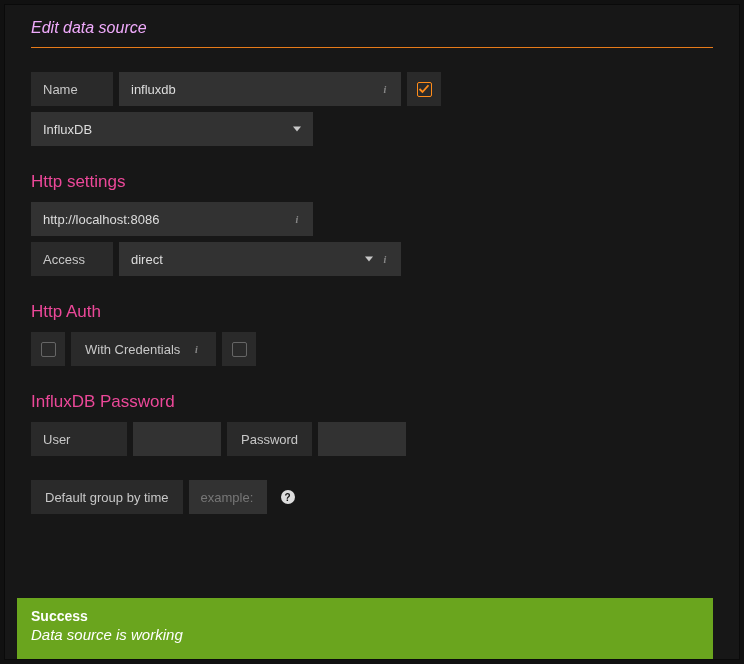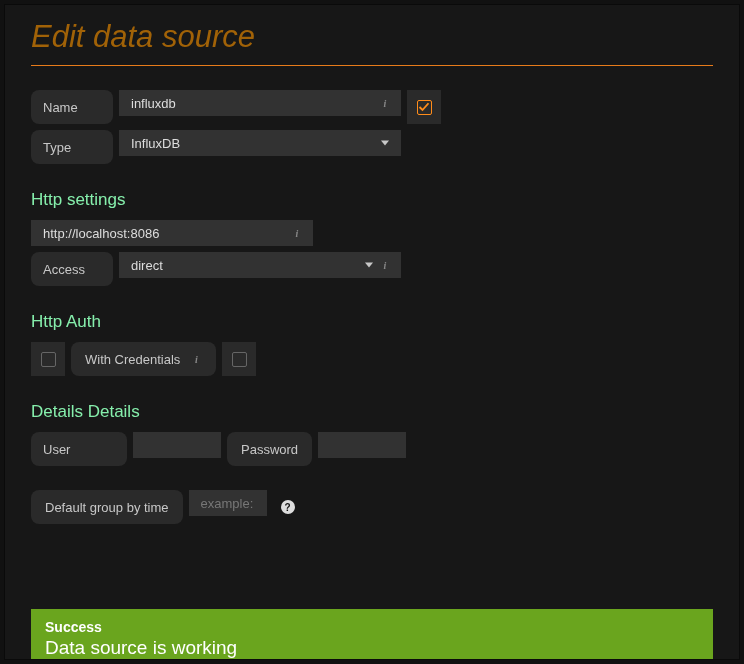--- a/index.html
+++ b/index.html
@@ -15,23 +15,23 @@
   .panel {
     background: #171717;
     height: 100%;
     padding: 14px 26px 0 26px;
     position: relative;
     overflow: hidden;
     border: 1px solid #0a0a0a;
   }
   .title {
     font-style: italic;
-    font-size: 31px;
+    font-size: 16px;
     font-weight: 400;
-    color: #a16207;
+    color: #f0abfc;
     margin-bottom: 10px;
   }
   .divider {
     border: none;
     border-top: 1px solid #e77b1a;
     margin-bottom: 24px;
   }
   .row {
     display: flex;
     align-items: stretch;
@@ -40,29 +40,28 @@
   }
   .label {
     background: #2a2a2a;
     color: #c8c8c8;
     font-size: 13px;
     display: flex;
     align-items: center;
     padding: 0 12px;
     height: 34px;
     min-width: 82px;
-    border-radius: 8px;
   }
   .label.w-auto { min-width: 0; }
   .input {
     background: #323232;
     border: none;
     color: #ddd;
     font-size: 13px;
-    height: 26px;
+    height: 34px;
     padding: 0 12px;
     flex: 0 0 auto;
     width: 282px;
     position: relative;
     display: flex;
     align-items: center;
   }
   .input.small { width: 88px; }
   .input input {
     background: transparent;
@@ -118,35 +117,35 @@
   }
   .chk.checked .chk-inner {
     border-color: #ff8c1a;
     color: #ff8c1a;
   }
   .chk.checked .chk-inner svg { display:block; }
   .chk .chk-inner svg { display:none; width:12px;height:12px;}
   .section-h {
     font-size: 17px;
     font-weight: 400;
-    color: #86efac;
+    color: #ec4899;
     margin: 26px 0 10px 0;
   }
   .alert {
     position: absolute;
-    left: 26px;
+    left: 12px;
     right: 26px;
     bottom: 0;
     background: #6aa51e;
     color: #fff;
-    padding: 10px 14px 0 14px;
+    padding: 10px 14px 16px 14px;
     border-bottom: none;
   }
   .alert .at { font-weight: bold; font-size: 14px; margin-bottom:2px;}
-  .alert .am { font-size: 19px; }
+  .alert .am { font-size: 15px; font-style: italic; }
   .help-icon {
     width: 14px;height:14px;border-radius:50%;
     background:#ddd;color:#111;font-weight:bold;font-size:10px;
     display:flex;align-items:center;justify-content:center;
     margin-left:8px;
   }
   .gap-top { margin-top: 24px; }
 </style>
 </head>
 <body>
@@ -165,21 +164,20 @@
     <div class="chk checked">
       <div class="chk-inner">
         <svg viewBox="0 0 16 16">
             <path d="M2 8 L6 12 L14 3" stroke="#ff8c1a" stroke-width="2.5" fill="none"></path>
           </svg>
       </div>
     </div>
   </div>
 
   <div class="row">
-    <div class="label">Type</div>
     <div class="input">
       <span>InfluxDB</span>
       <span class="caret"></span>
     </div>
   </div>
 
   <div class="section-h">Http settings</div>
 
   <div class="row">
     <div class="input">
@@ -205,21 +203,21 @@
     </div>
     <div class="label w-auto" style="padding:6px 14px">
       <span>With Credentials</span>
       <span class="info-icon" style="position:static;margin-left:10px;transform:none">i</span>
     </div>
     <div class="chk">
       <div class="chk-inner"></div>
     </div>
   </div>
 
-  <div class="section-h">Details Details</div>
+  <div class="section-h">InfluxDB Password</div>
 
 
   <div class="row">
     <div class="label" style="min-width:96px">User</div>
     <div class="input small">
       <input type="text" value="" style="">
     </div>
     <div class="label w-auto" style="padding:16px 14px">Password</div>
     <div class="input small">
       <input type="password" value="" style="">

